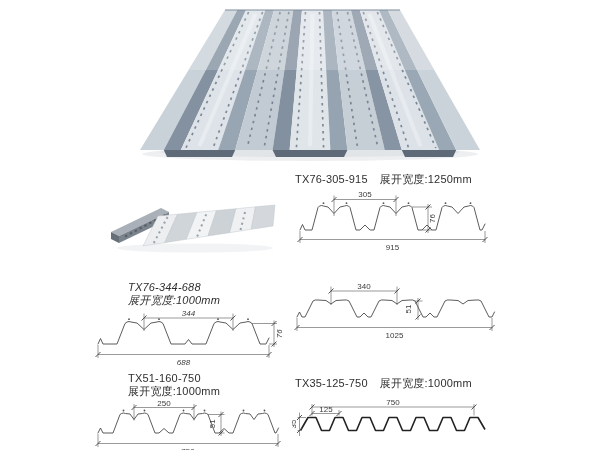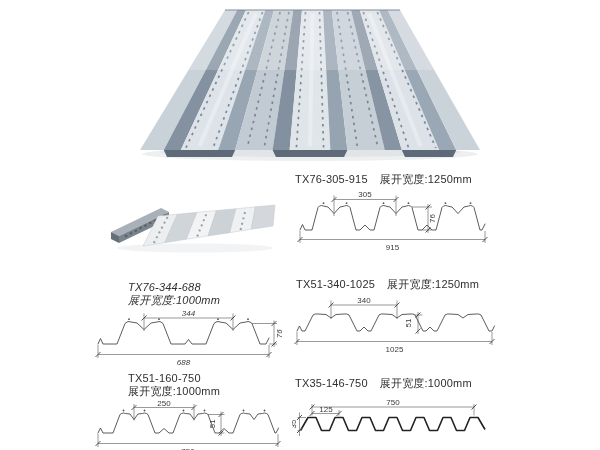--- a/index.html
+++ b/index.html
@@ -177,23 +177,20 @@
           <line x1="179" y1="37" x2="179" y2="50"></line>
         <line x1="8" y1="46.5" x2="179" y2="46.5"></line>
         <line class="tk" x1="5.5" y1="49" x2="10.5" y2="44"></line>
           <line class="tk" x1="176.5" y1="49" x2="181.5" y2="44"></line>
         <text x="93.5" y="56.5" text-anchor="middle">688</text>
       </g>
     </svg>
   </section>
 
   <section class="diagram inline" style="left:292px;top:277px;">
-    <div class="title" style="padding-left:4px;">
-      <span>TX51-340-1025</span><span class="unfold">展开宽度:1250mm</span>
-    </div>
     <svg class="drawing" width="212" height="60" viewBox="0 0 212 60" style="margin-top:4px;">
       <path class="profile" d="M5,36 l2.5,-5 l2.5,5 L13,36
         L21,20 Q23,18.5 26,19 L34,19.5 L39,23 L44,19.5 L52,19 Q55,18.5 57,20 L65,36
         L68,36 L72,32 L76,36 L79,36
         L87,20 Q89,18.5 92,19 L100,19.5 L105,23 L110,19.5 L118,19 Q121,18.5 123,20 L131,36
         L134,36 L138,32 L142,36 L145,36
         L153,20 Q155,18.5 158,19 L166,19.5 L171,23 L176,19.5 L184,19 Q187,18.5 189,20 L197,36
         L200,36 l2.5,-5"></path>
       <g class="dim">
         <line x1="39" y1="5.5" x2="39" y2="24"></line>
@@ -264,21 +261,21 @@
         <line x1="8" y1="44.5" x2="188" y2="44.5"></line>
         <line class="tk" x1="5.5" y1="47" x2="10.5" y2="42"></line>
           <line class="tk" x1="185.5" y1="47" x2="190.5" y2="42"></line>
         <text x="98" y="54.5" text-anchor="middle">750</text>
       </g>
     </svg>
   </section>
 
   <section class="diagram inline" style="left:292px;top:376px;">
     <div class="title" style="padding-left:3px;">
-      <span>TX35-146-750</span><span class="unfold">展开宽度:1000mm</span>
+      <span>TX35-125-750</span><span class="unfold">展开宽度:1000mm</span>
     </div>
     <svg class="drawing" width="215" height="50" viewBox="0 0 215 50" style="margin-top:6px;">
       <path class="profile-bold" d="M8.5,34.5 L16,21.5 H24
         L29.5,34.5 H37.5 L43,21.5 H51 L56.5,34.5 H64.5 L70,21.5 H78 L83.5,34.5 H91.5 L97,21.5 H105
         L110.5,34.5 H118.5 L124,21.5 H132 L137.5,34.5 H145.5 L151,21.5 H159 L164.5,34.5 H172.5
         L178,21.5 H186 L193,33.5"></path>
       <g class="dim">
         <line x1="20" y1="8" x2="20" y2="19.5"></line>
           <line x1="182" y1="8" x2="182" y2="19.5"></line>
         <line x1="20" y1="11" x2="182" y2="11"></line>

